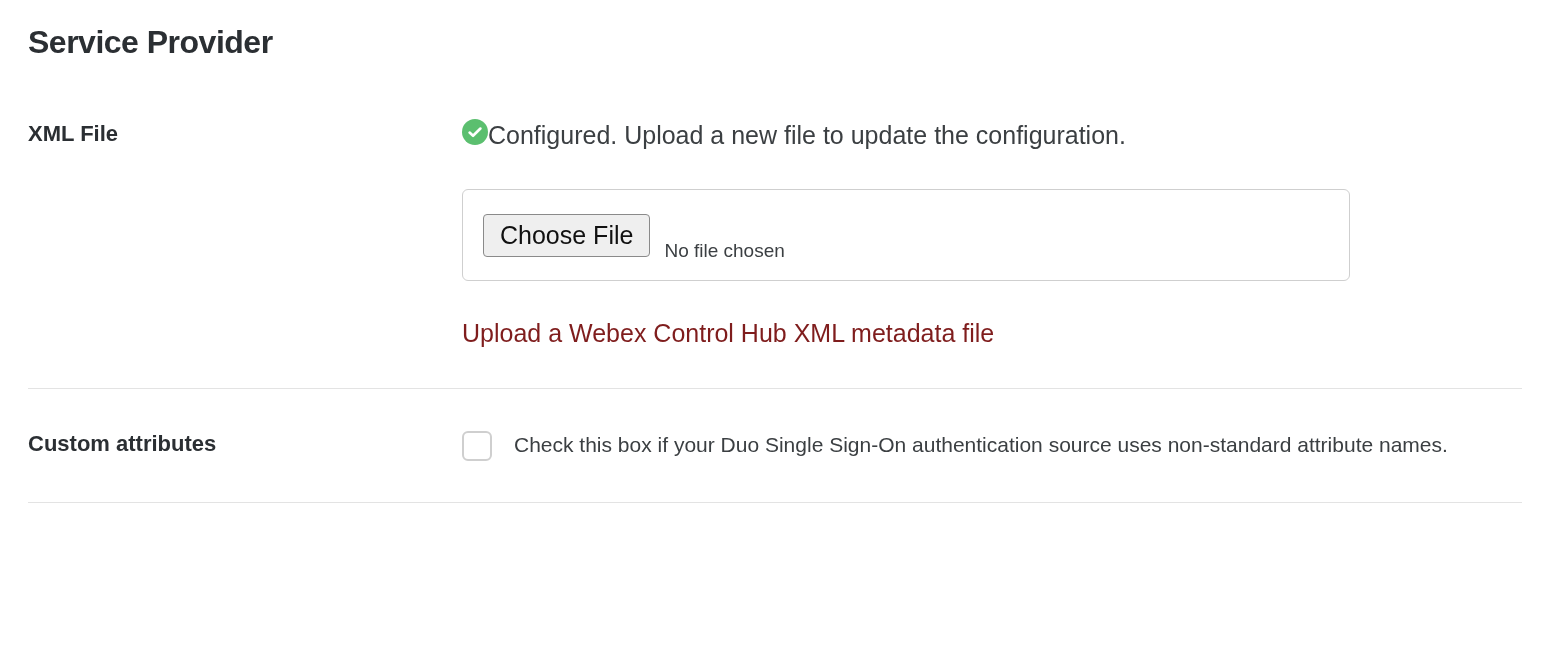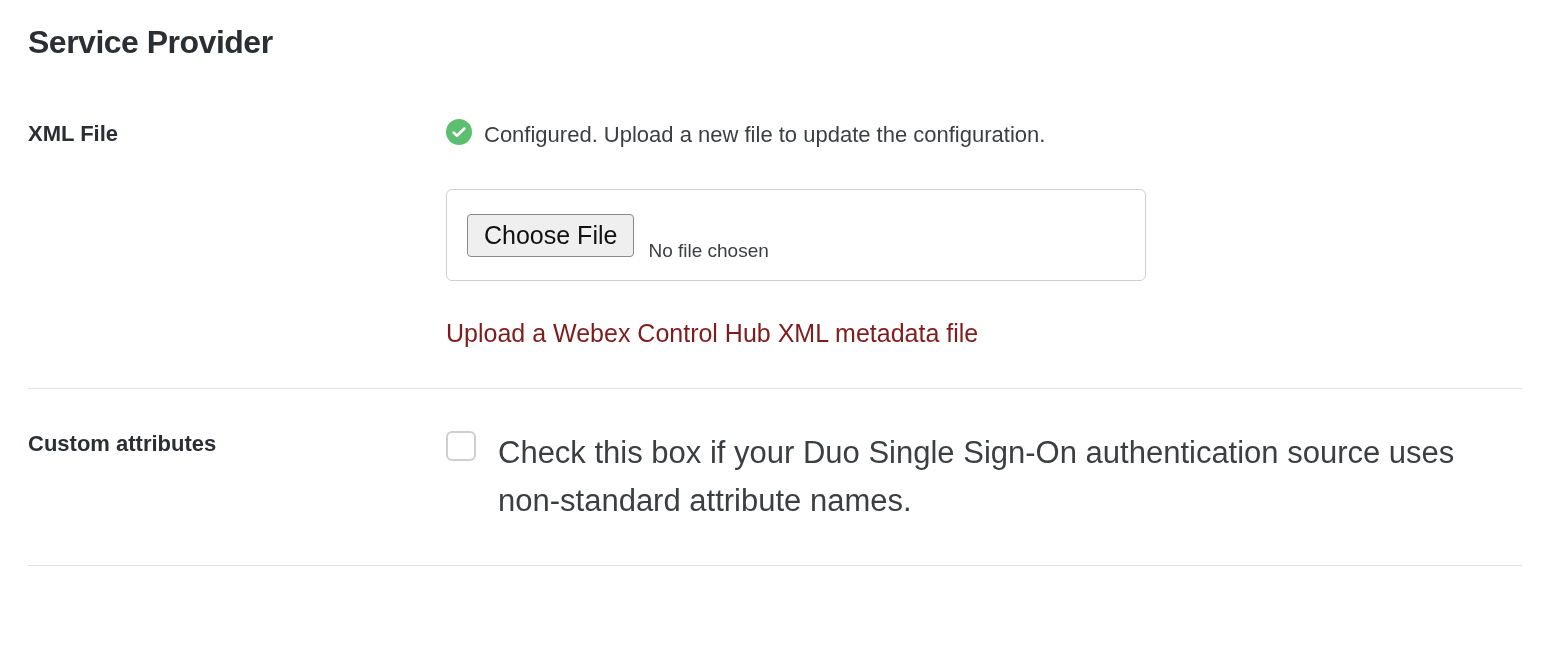--- a/index.html
+++ b/index.html
@@ -20,57 +20,57 @@
       color: #2b2f33;
       letter-spacing: -0.5px;
       margin-bottom: 58px;
     }
     .form-row {
       display: flex;
       align-items: flex-start;
       padding-bottom: 40px;
       border-bottom: 1px solid #e3e3e3;
       margin-bottom: 40px;
+      justify-content: space-between;
     }
     .form-row:last-of-type {
       margin-bottom: 0;
     }
     .form-label {
       width: 418px;
       flex-shrink: 0;
       font-size: 22px;
       font-weight: 700;
       color: #2b2f33;
       padding-top: 2px;
     }
     .form-content {
       flex: 1;
       max-width: 1060px;
     }
     .status-line {
       display: flex;
       align-items: center;
-      gap: 12px;
       margin-bottom: 38px;
-      font-size: 22px;
+      font-size: 25px;
       color: #3b3f42;
     }
     .check-circle {
       width: 26px;
       height: 26px;
       flex-shrink: 0;
     }
     .file-input-box {
       border: 1px solid #cfcfcf;
       border-radius: 6px;
       padding: 18px 20px;
       display: flex;
       align-items: center;
       gap: 14px;
-      width: 700px;
+      width: 888px;
       margin-bottom: 38px;
     }
     .choose-file-btn {
       font-family: inherit;
       font-size: 25px;
       background: #efefef;
       border: 1px solid #8a8a8a;
       border-radius: 4px;
       padding: 6px 16px;
       color: #111;
@@ -94,21 +94,21 @@
       width: 30px;
       height: 30px;
       border: 2px solid #cfcfcf;
       border-radius: 6px;
       background: #fff;
       cursor: pointer;
       flex-shrink: 0;
       margin-top: 2px;
     }
     .checkbox-label {
-      font-size: 31px;
+      font-size: 21px;
       color: #3b3f42;
       line-height: 1.55;
     }
   </style>
 </head>
 <body>
 
 <h2 class="section-title">Service Provider</h2>
 
 <div class="form-row">

